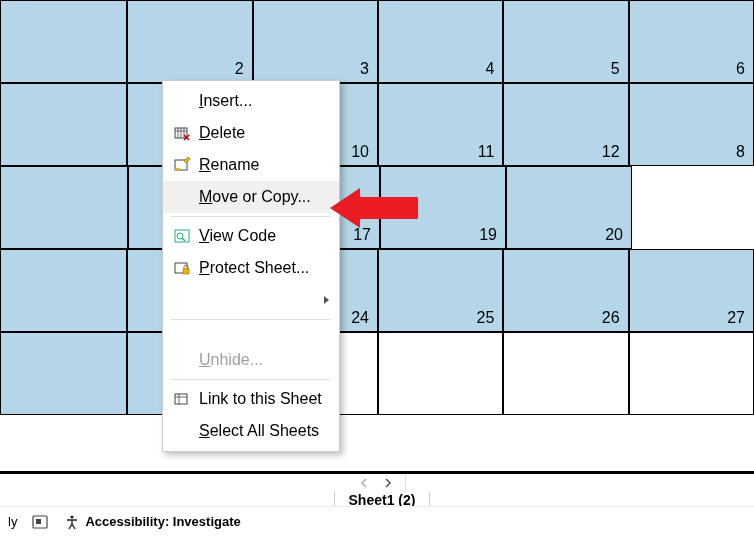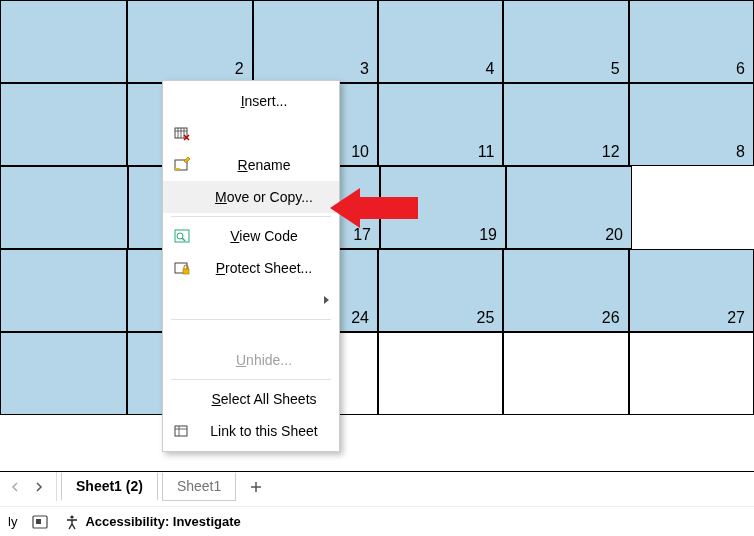--- a/index.html
+++ b/index.html
@@ -53,21 +53,21 @@
     position: relative;
   }
   .menu-item.hover { background: #f0f0f0; }
   .menu-item.disabled { color: #a0a0a0; margin-top: 24px; }
   .menu-icon {
     width: 22px;
     display: flex;
     align-items: center;
     justify-content: center;
   }
-  .menu-label { flex: 1; padding-left: 6px; font-size: 14px; text-align: center; }
+  .menu-label { flex: 1; padding-left: 6px; font-size: 16px; }
   .menu-label .ul { text-decoration: underline; }
   .menu-sep { height: 1px; background: #e0e0e0; margin: 3px 8px; }
   .submenu-arrow {
     width: 0; height: 0;
     border-top: 4px solid transparent;
     border-bottom: 4px solid transparent;
     border-left: 5px solid #555;
     margin-left: auto;
   }
 
@@ -97,22 +97,23 @@
 
   
   .tabs-bar {
     position: absolute;
     left: 0; right: 0;
     top: 471px;
     height: 30px;
     display: flex;
     align-items: center;
     background: #fff;
-    border-top: 1px solid #000000;
+    border-top: 3px solid #000000;
     padding-left: 6px;
+    flex-direction: column;
   }
   .tabs-nav {
     display: flex;
     align-items: center;
     gap: 6px;
     padding-right: 8px;
     border-right: 1px solid #ddd;
     height: 100%;
   }
   .tabs-nav .chev {
@@ -214,20 +215,21 @@
       <span class="menu-label"><span class="ul">I</span>nsert...</span>
     </div>
     <div class="menu-item">
       <span class="menu-icon">
         <svg width="16" height="16" viewBox="0 0 16 16">
           <rect x="1" y="3" width="12" height="10" fill="none" stroke="#444"></rect>
           <path d="M1 6 H13 M4 3 V13 M7 3 V13 M10 3 V13" stroke="#444" stroke-width="0.8"></path>
           <path d="M10 10 L15 15 M15 10 L10 15" stroke="#c00" stroke-width="1.6"></path>
         </svg>
       </span>
+      <span class="menu-label"><span class="ul">D</span>elete</span>
     </div>
     <div class="menu-item">
       <span class="menu-icon">
         <svg width="16" height="16" viewBox="0 0 16 16">
           <rect x="1" y="3" width="12" height="10" fill="none" stroke="#444"></rect>
           <rect x="1" y="11" width="5" height="2" fill="#f4b400"></rect>
           <path d="M12 6 L16 2 L14 0 L10 4 Z" fill="#f4b400" stroke="#a07000" stroke-width="0.6"></path>
         </svg>
       </span>
       <span class="menu-label"><span class="ul">R</span>ename</span>
@@ -261,31 +263,31 @@
       <span class="menu-icon"></span>
       <span class="submenu-arrow"></span>
     </div>
     <div class="menu-sep"></div>
     <div class="menu-item disabled">
       <span class="menu-icon"></span>
       <span class="menu-label"><span class="ul">U</span>nhide...</span>
     </div>
     <div class="menu-sep"></div>
     <div class="menu-item">
-      <span class="menu-icon"></span>
-      <span class="menu-label"><span class="ul">S</span>elect All Sheets</span>
-    </div>
-    <div class="menu-item">
       <span class="menu-icon">
         <svg width="16" height="16" viewBox="0 0 16 16">
           <rect x="1" y="3" width="12" height="10" fill="none" stroke="#444"></rect>
           <path d="M1 6 H13 M5 3 V13" stroke="#444" stroke-width="0.8"></path>
         </svg>
       </span>
       <span class="menu-label">Link to this Sheet</span>
+    </div>
+    <div class="menu-item">
+      <span class="menu-icon"></span>
+      <span class="menu-label"><span class="ul">S</span>elect All Sheets</span>
     </div>
   </div>
 
 <div class="arrow-callout">
   <span class="arrow-shape"></span><span class="arrow-body"></span>
 </div>
 
 <div class="tabs-bar">
   <div class="tabs-nav">
     <div class="chev">

